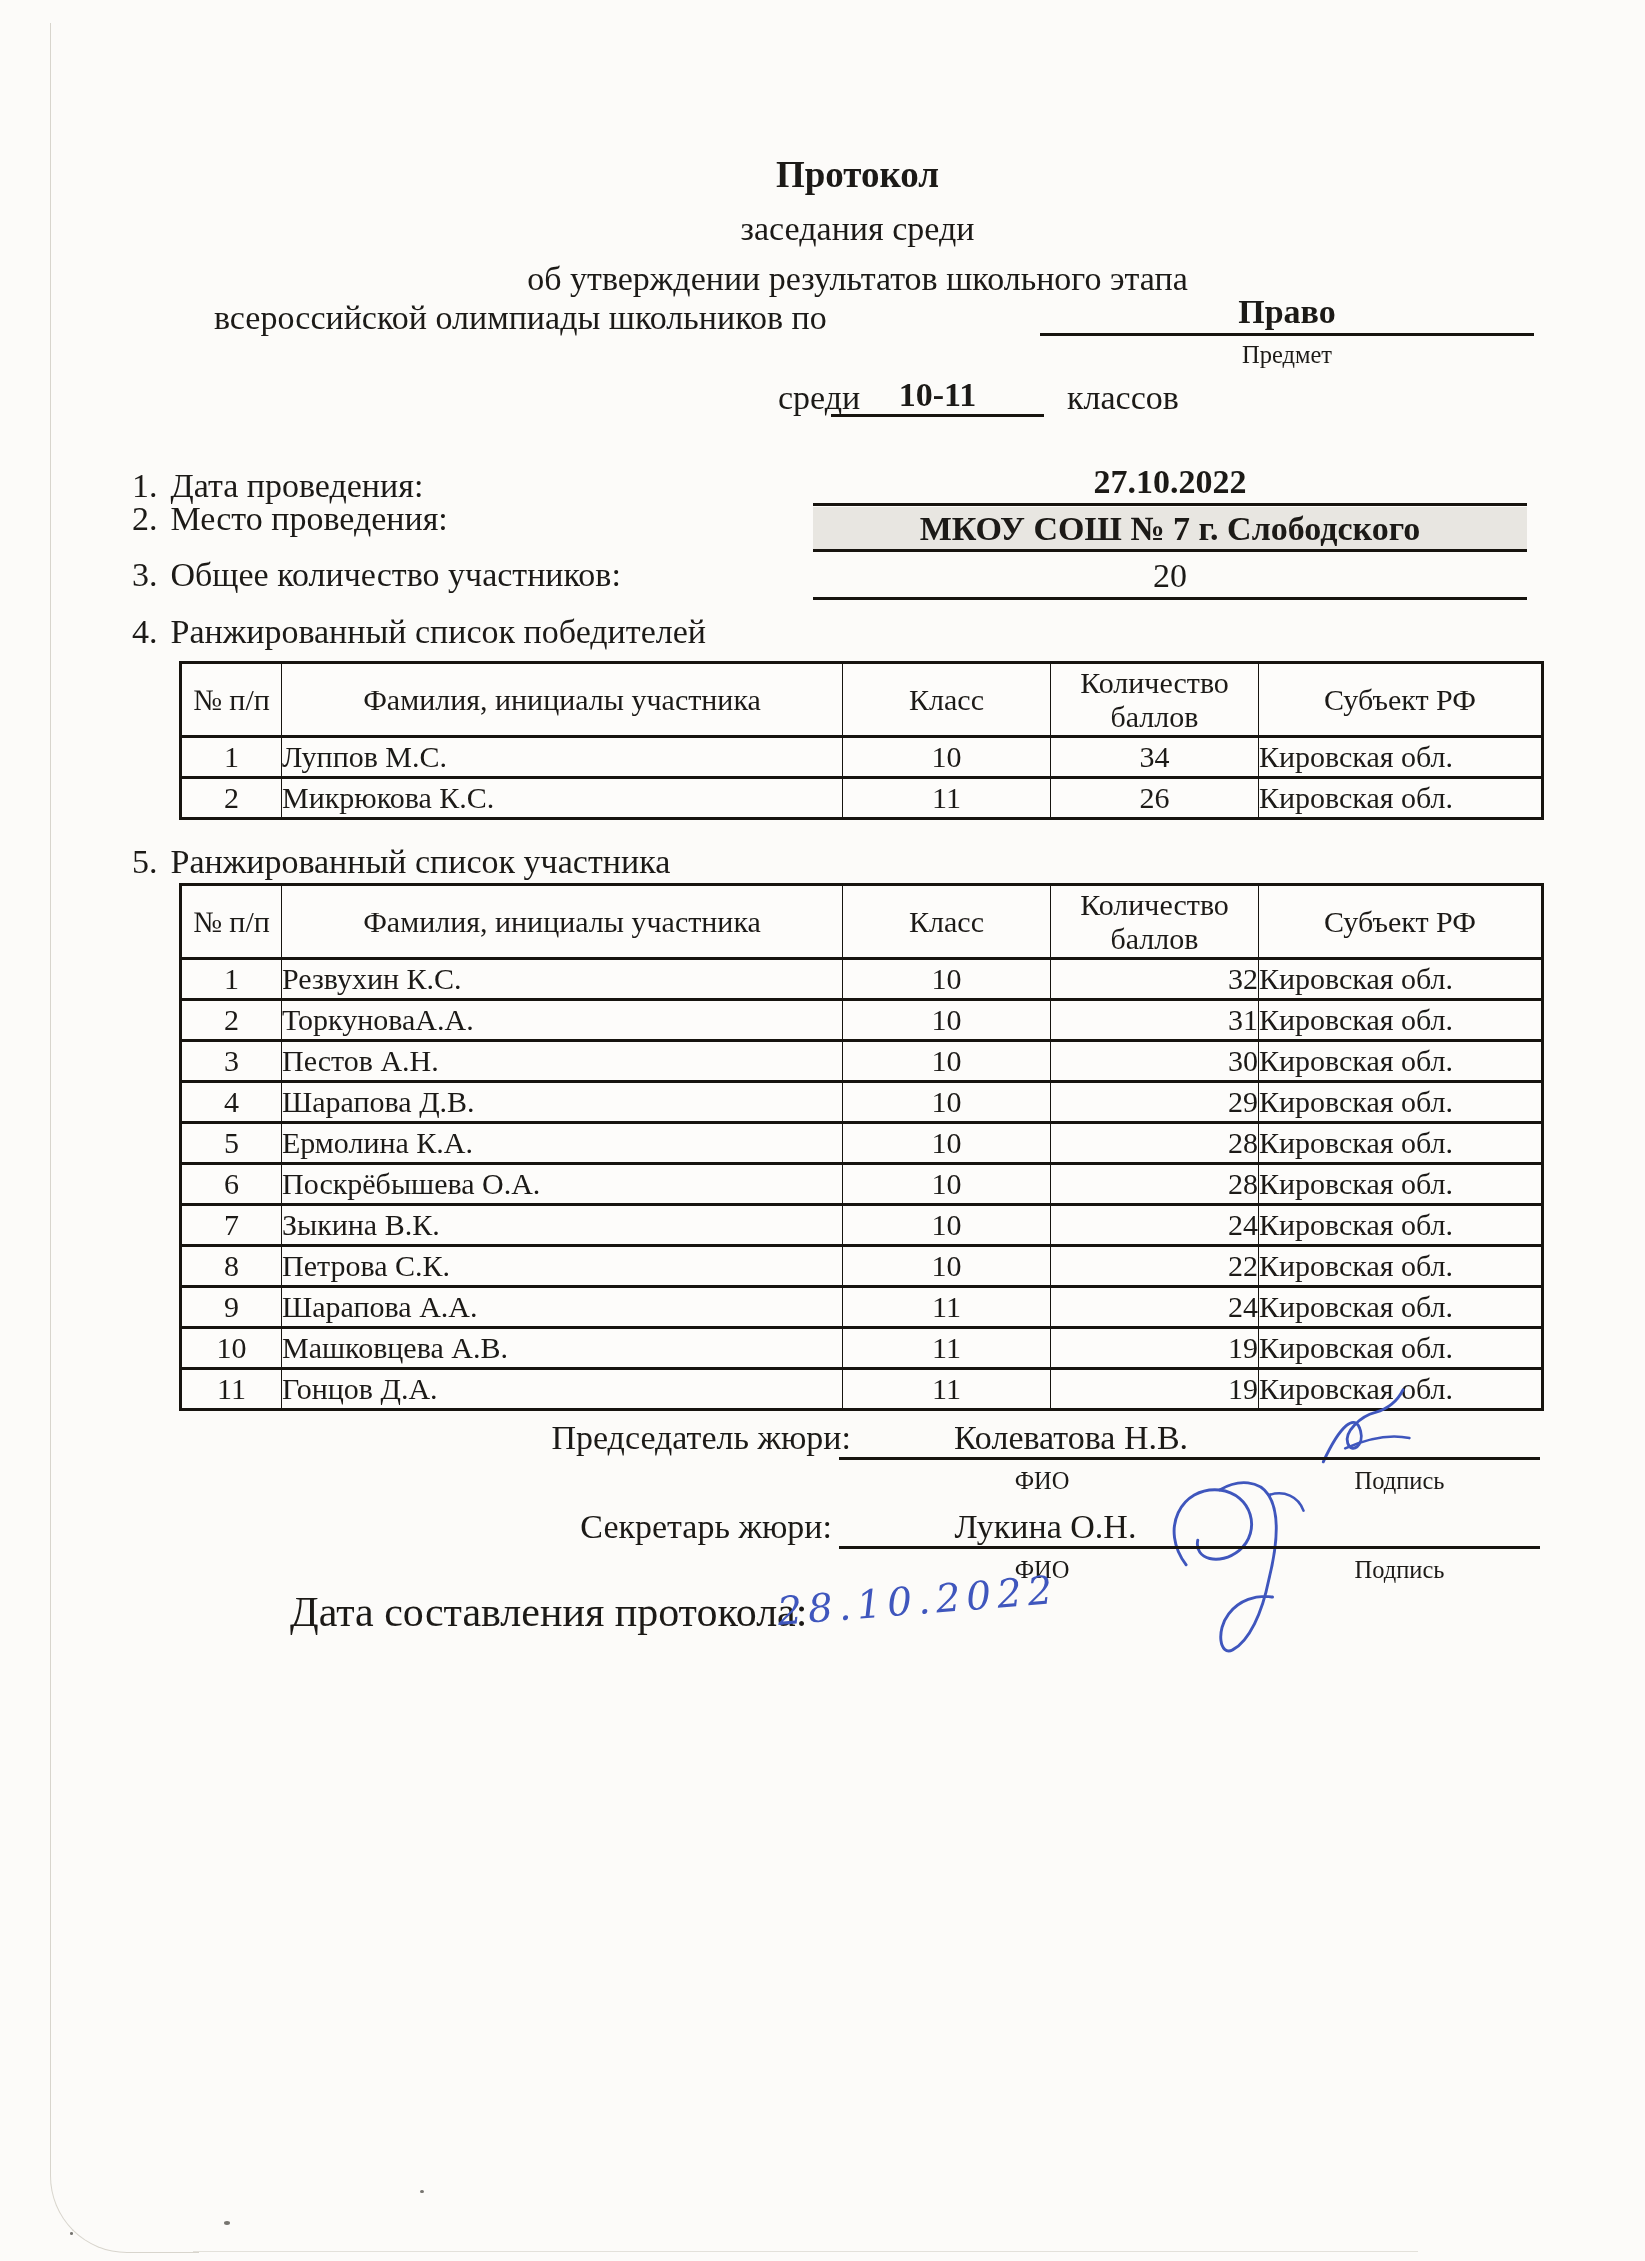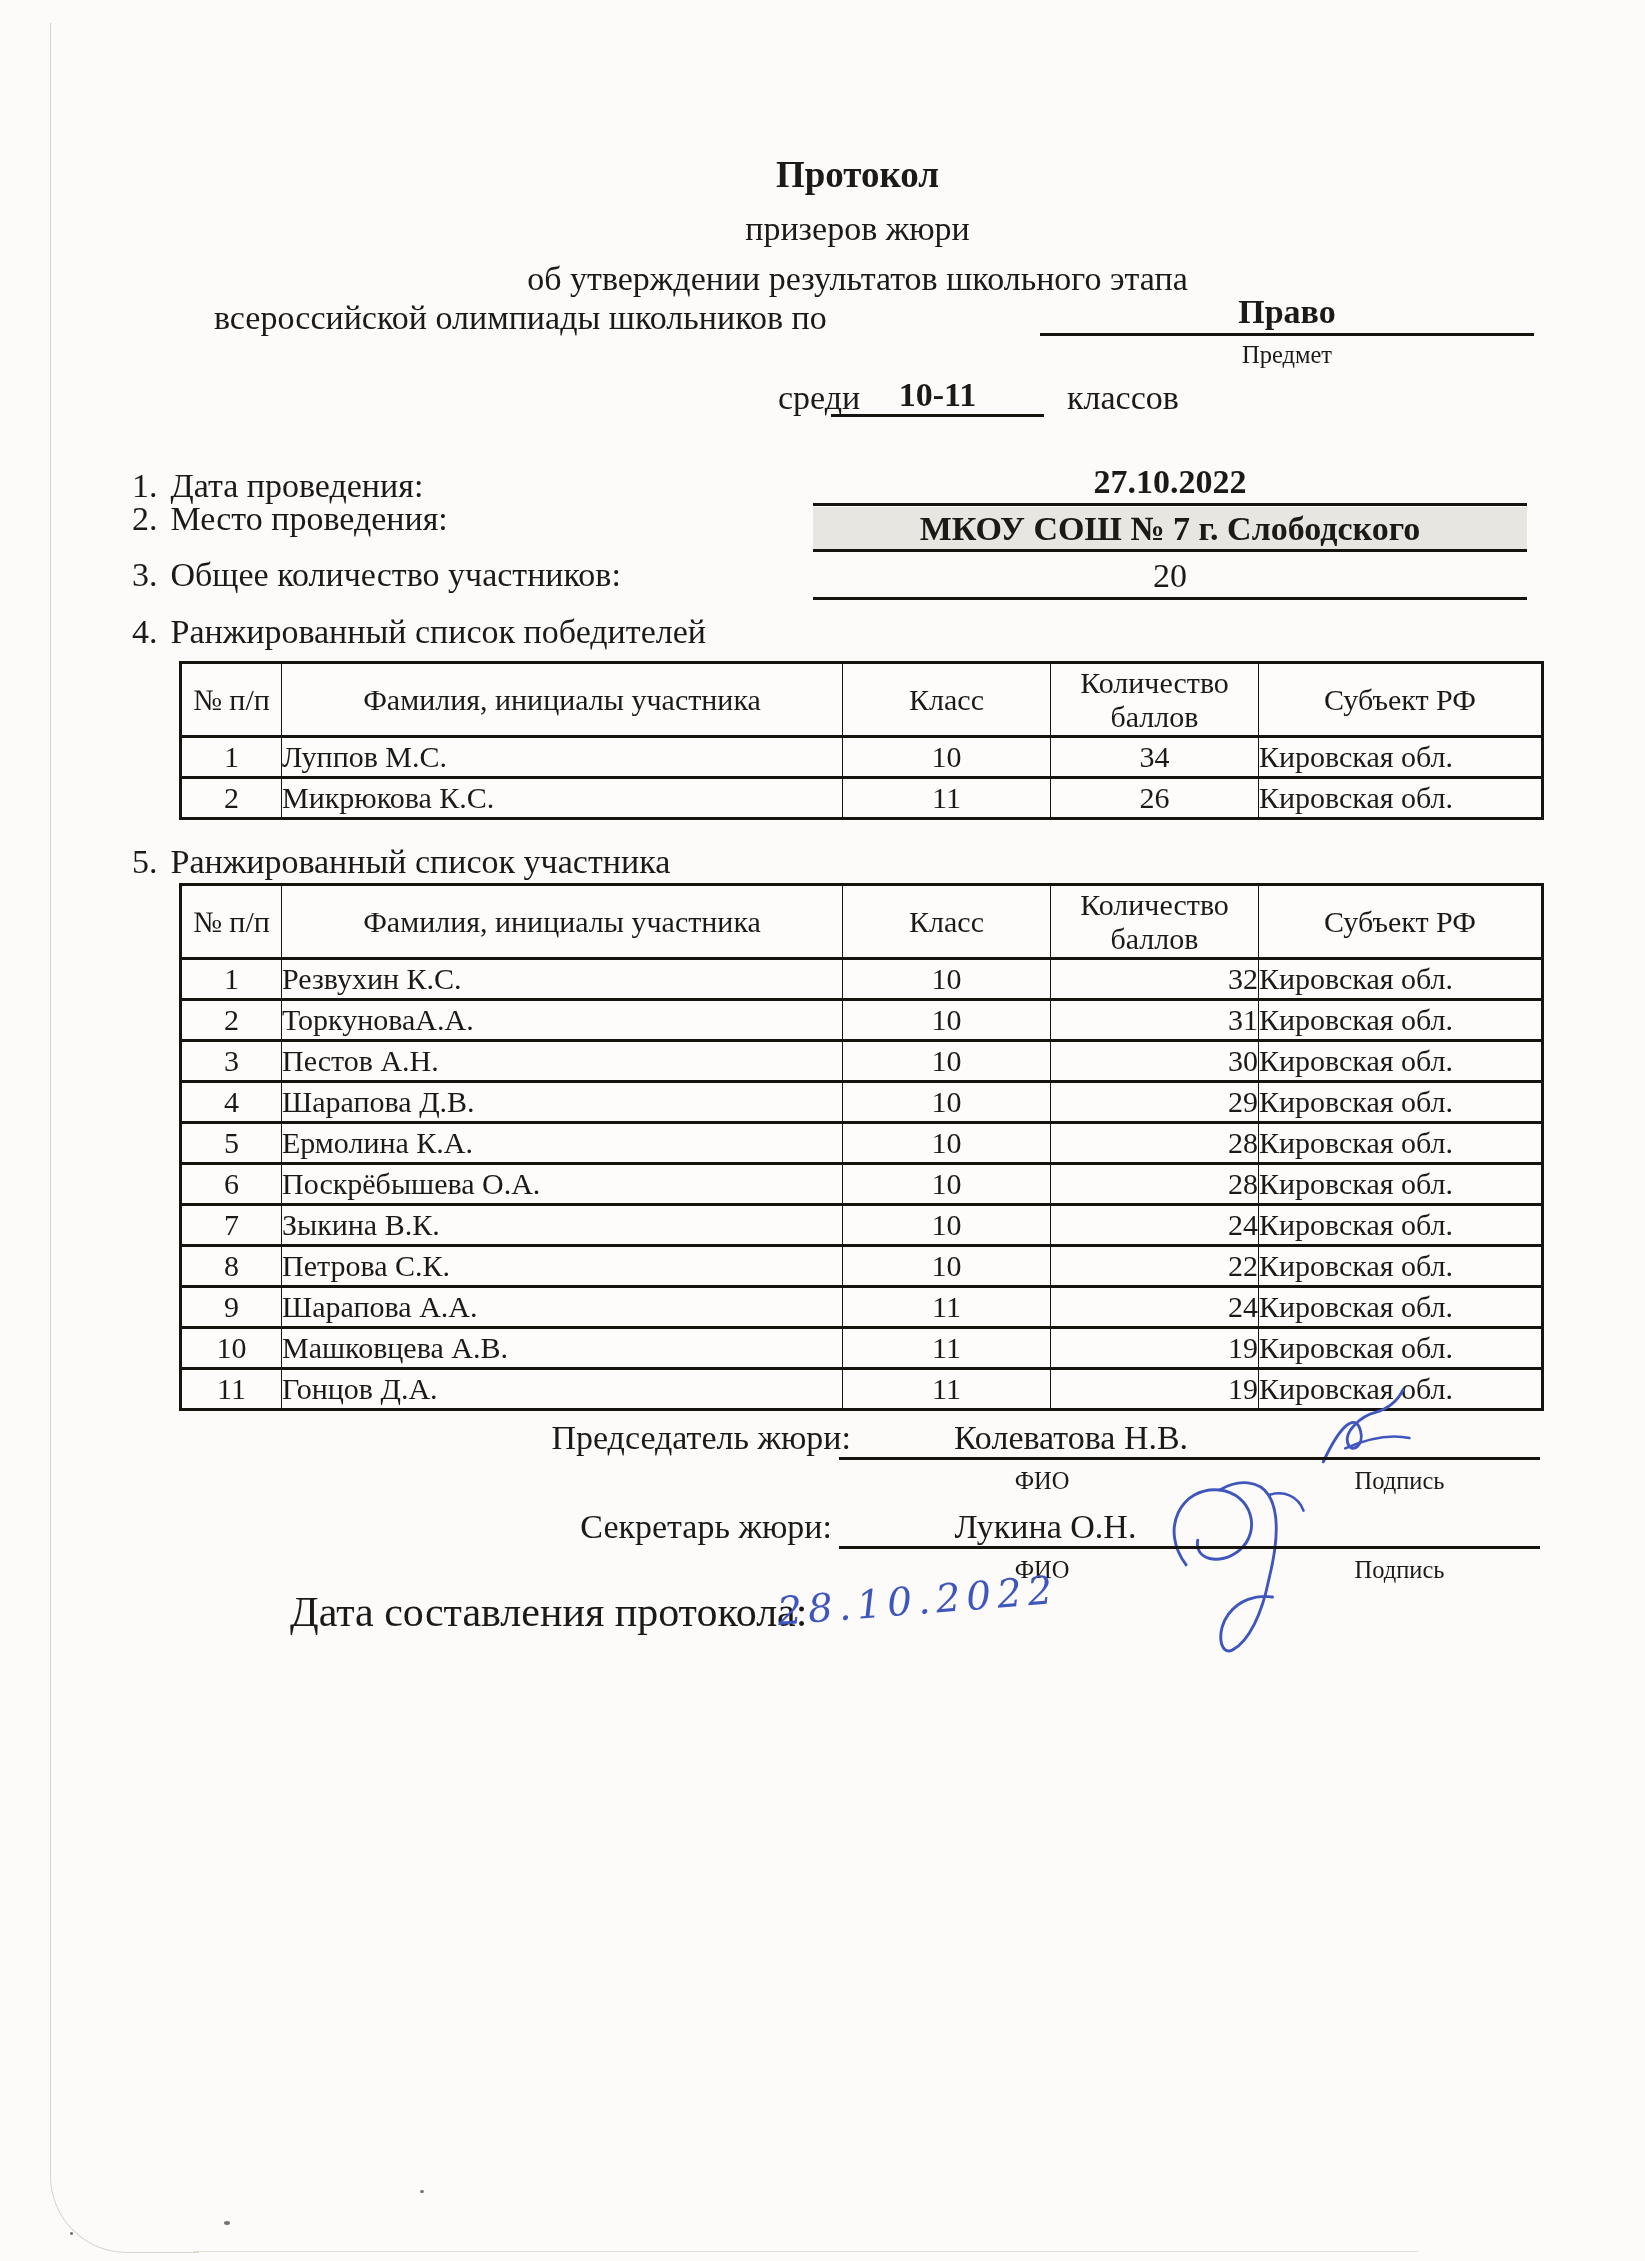--- a/index.html
+++ b/index.html
@@ -65,21 +65,21 @@
 <div class="page">
 
   <div class="abs edge" style="left:50px;top:23px;width:1.3px;height:2131px;"></div>
   <div class="abs" style="left:50px;top:2153px;width:148px;height:99px;border-left:1.3px solid #d8d5cd;border-bottom:1.3px solid #d8d5cd;border-bottom-left-radius:77px;"></div>
   <div class="abs edge" style="left:193px;top:2251px;width:1225px;height:1.3px;opacity:.7;"></div>
   <div class="speck" style="left:224px;top:2221px;width:5.8px;height:3.9px;"></div>
   <div class="speck" style="left:420px;top:2190px;width:3.9px;height:3.2px;"></div>
   <div class="speck" style="left:70px;top:2232px;width:3.2px;height:2.6px;"></div>
 
   <div class="abs ctr t1" style="left:213px;top:153px;width:1289px;">Протокол</div>
-  <div class="abs ctr t2" style="left:213px;top:209px;width:1289px;">призеров жюри</div>
+  <div class="abs ctr t2" style="left:213px;top:209px;width:1289px;">заседания среди</div>
   <div class="abs ctr t2" style="left:213px;top:259px;width:1289px;">об утверждении результатов школьного этапа</div>
 
   <div class="abs t2" style="left:214px;top:298px;">всероссийской олимпиады школьников по</div>
   <div class="abs ctr val b" style="left:1040px;top:292px;width:494px;">Право</div>
   <div class="abs ul" style="left:1040px;top:333px;width:494px;"></div>
   <div class="abs ctr cap" style="left:1040px;top:340px;width:494px;">Предмет</div>
 
   <div class="abs t2" style="left:739px;top:378px;margin-left:39px;">среди</div>
   <div class="abs ctr val b" style="left:831px;top:375px;width:213px;">10-11</div>
   <div class="abs ul" style="left:831px;top:414px;width:213px;"></div>

